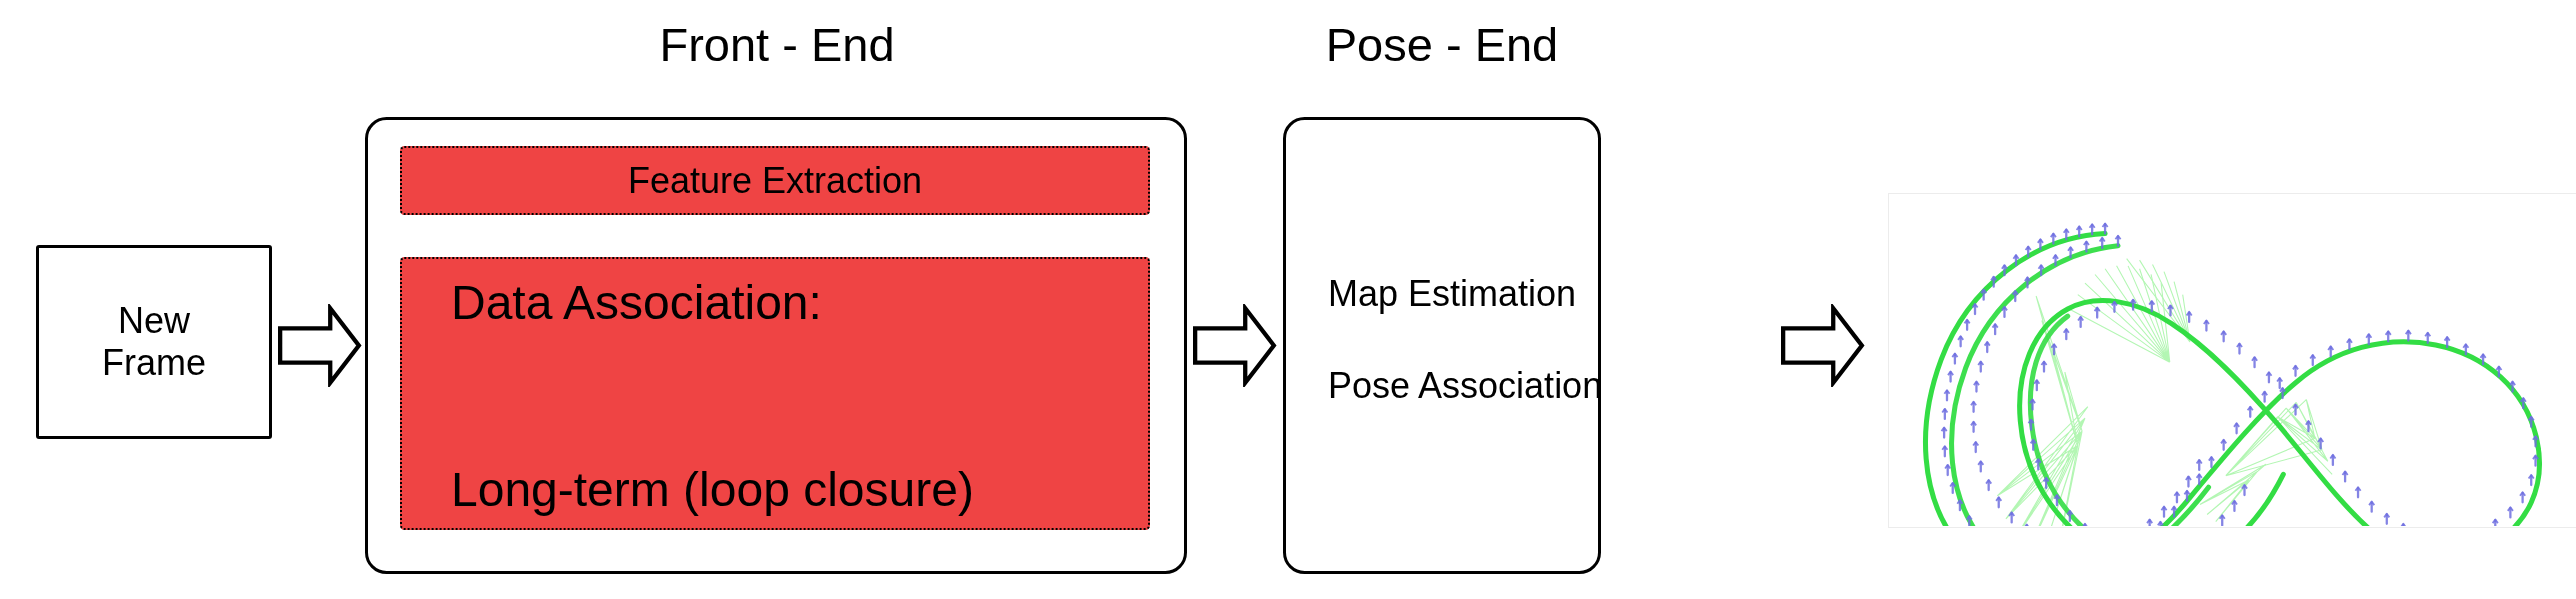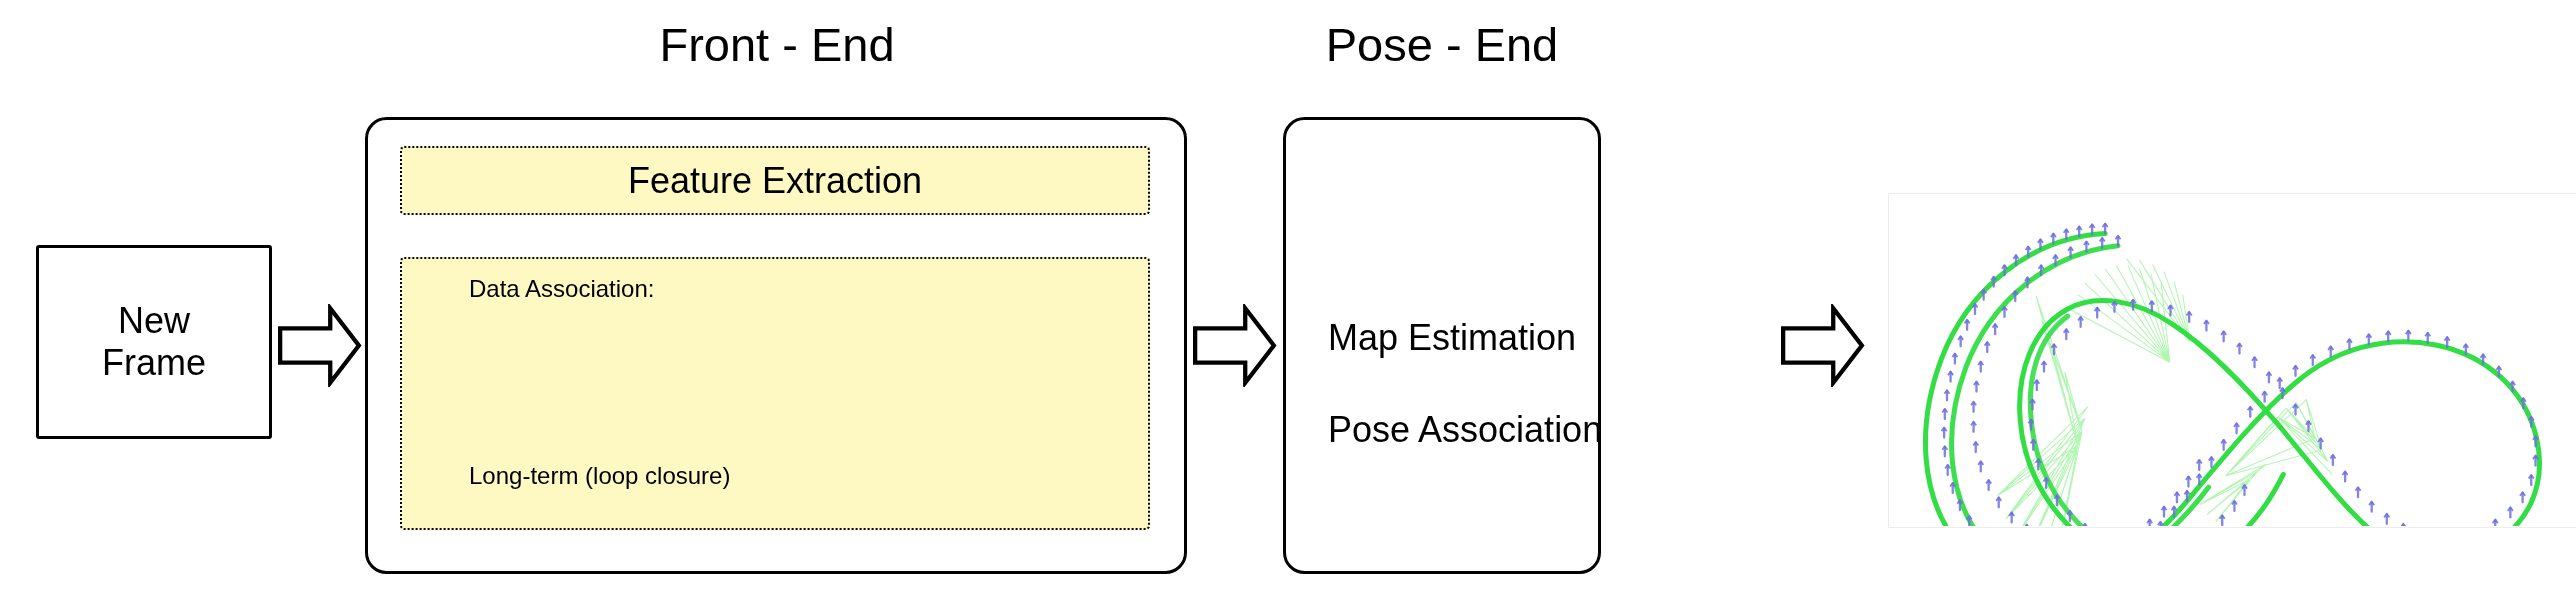--- a/index.html
+++ b/index.html
@@ -35,45 +35,43 @@
     text-align: center;
     color: #000000;
     white-space: pre;
     letter-spacing: 0px;
   }
 
   
   .dotted-panel {
     border: 2.9px dotted #000000;
     border-radius: 4.3px;
-    background: #fef9c3;
+    background: #ef4444;
     box-sizing: border-box;
     text-decoration: underline;
   }
   .panel-text-center {
     font-size: 36px;
     text-align: center;
     color: #000000;
     white-space: nowrap;
   }
   .panel-text-left {
-    font-size: 24px;
+    font-size: 48px;
     text-align: right;
     color: #000000;
     white-space: nowrap;
-    margin-left: 18px;
   }
 
   
   .box-text {
     font-size: 36px;
     text-align: left;
     color: #000000;
     white-space: nowrap;
-    margin-top: 44px;
   }
 
   
   .block-arrow { display: block; }
 
   
   .slam-plot {
     border: 1.4px solid #ececec;
     background: #ffffff;
     box-sizing: border-box;

